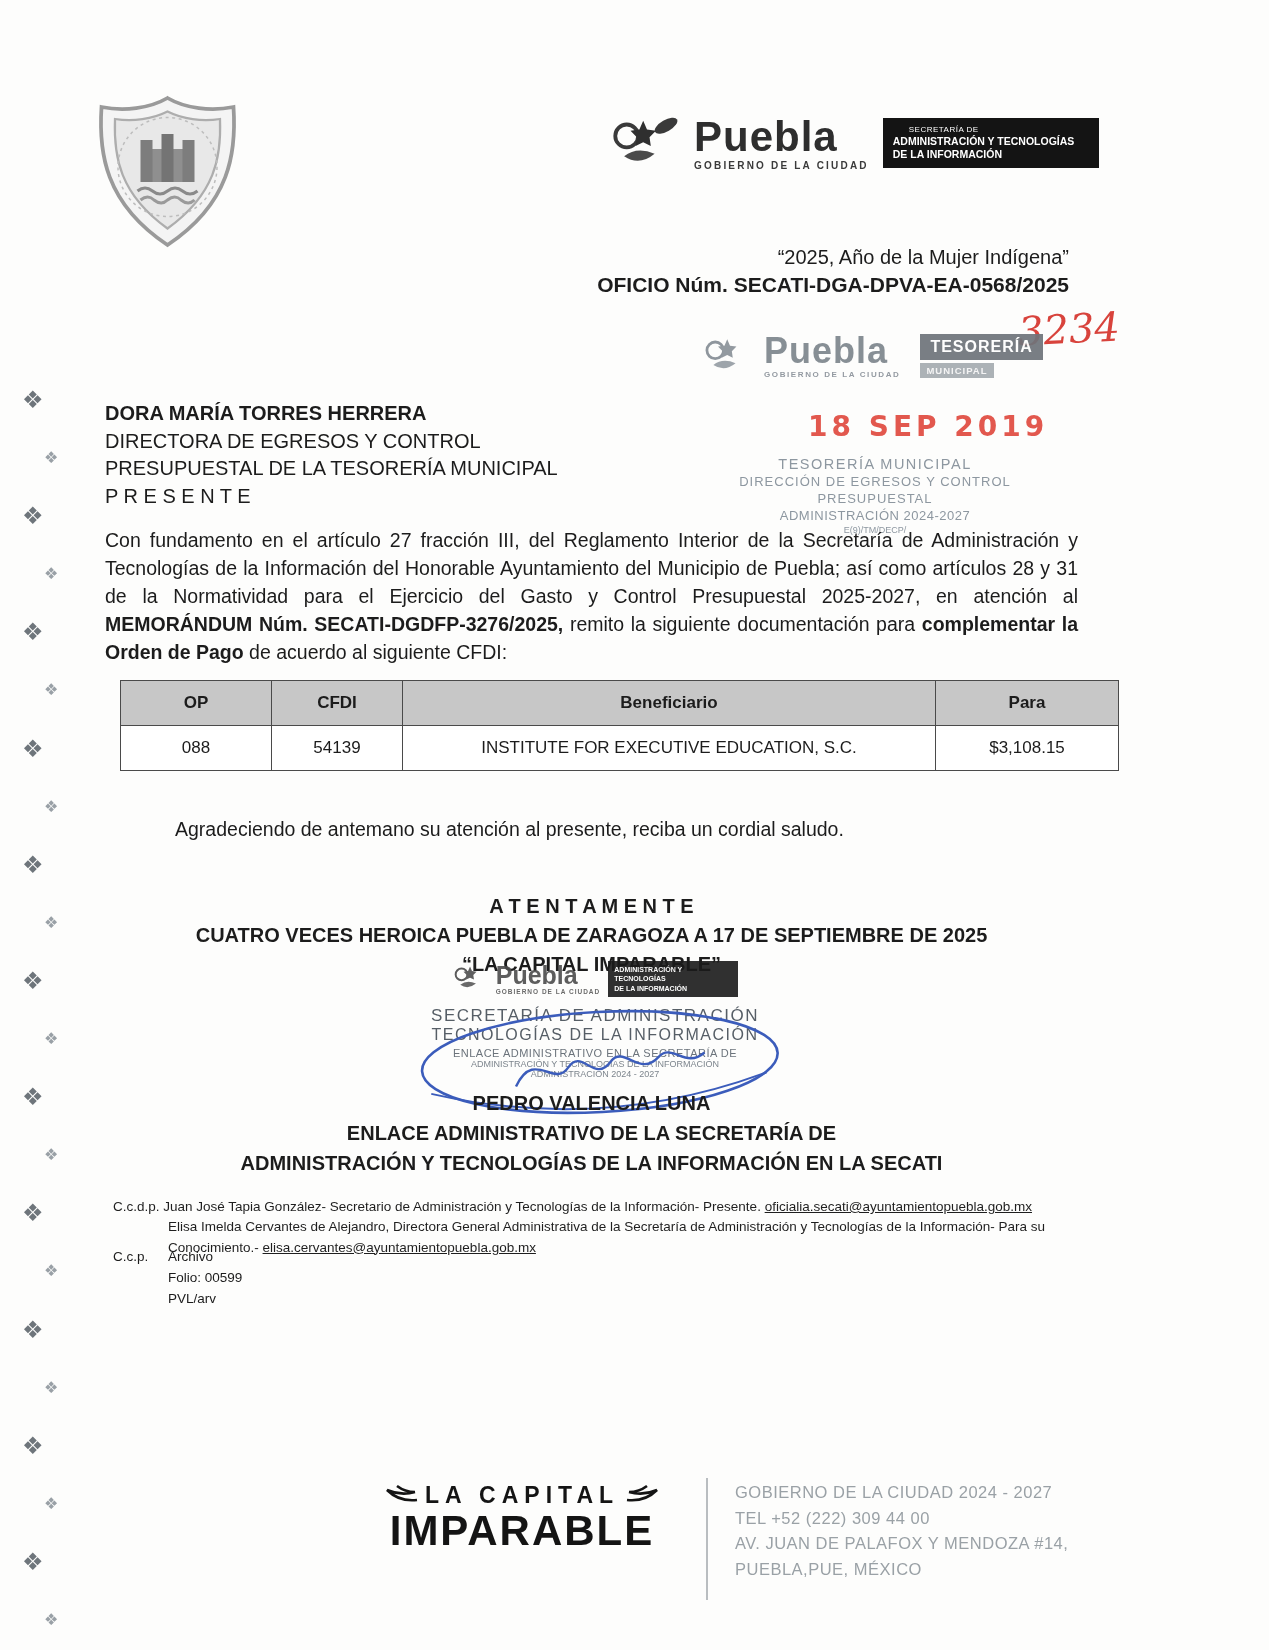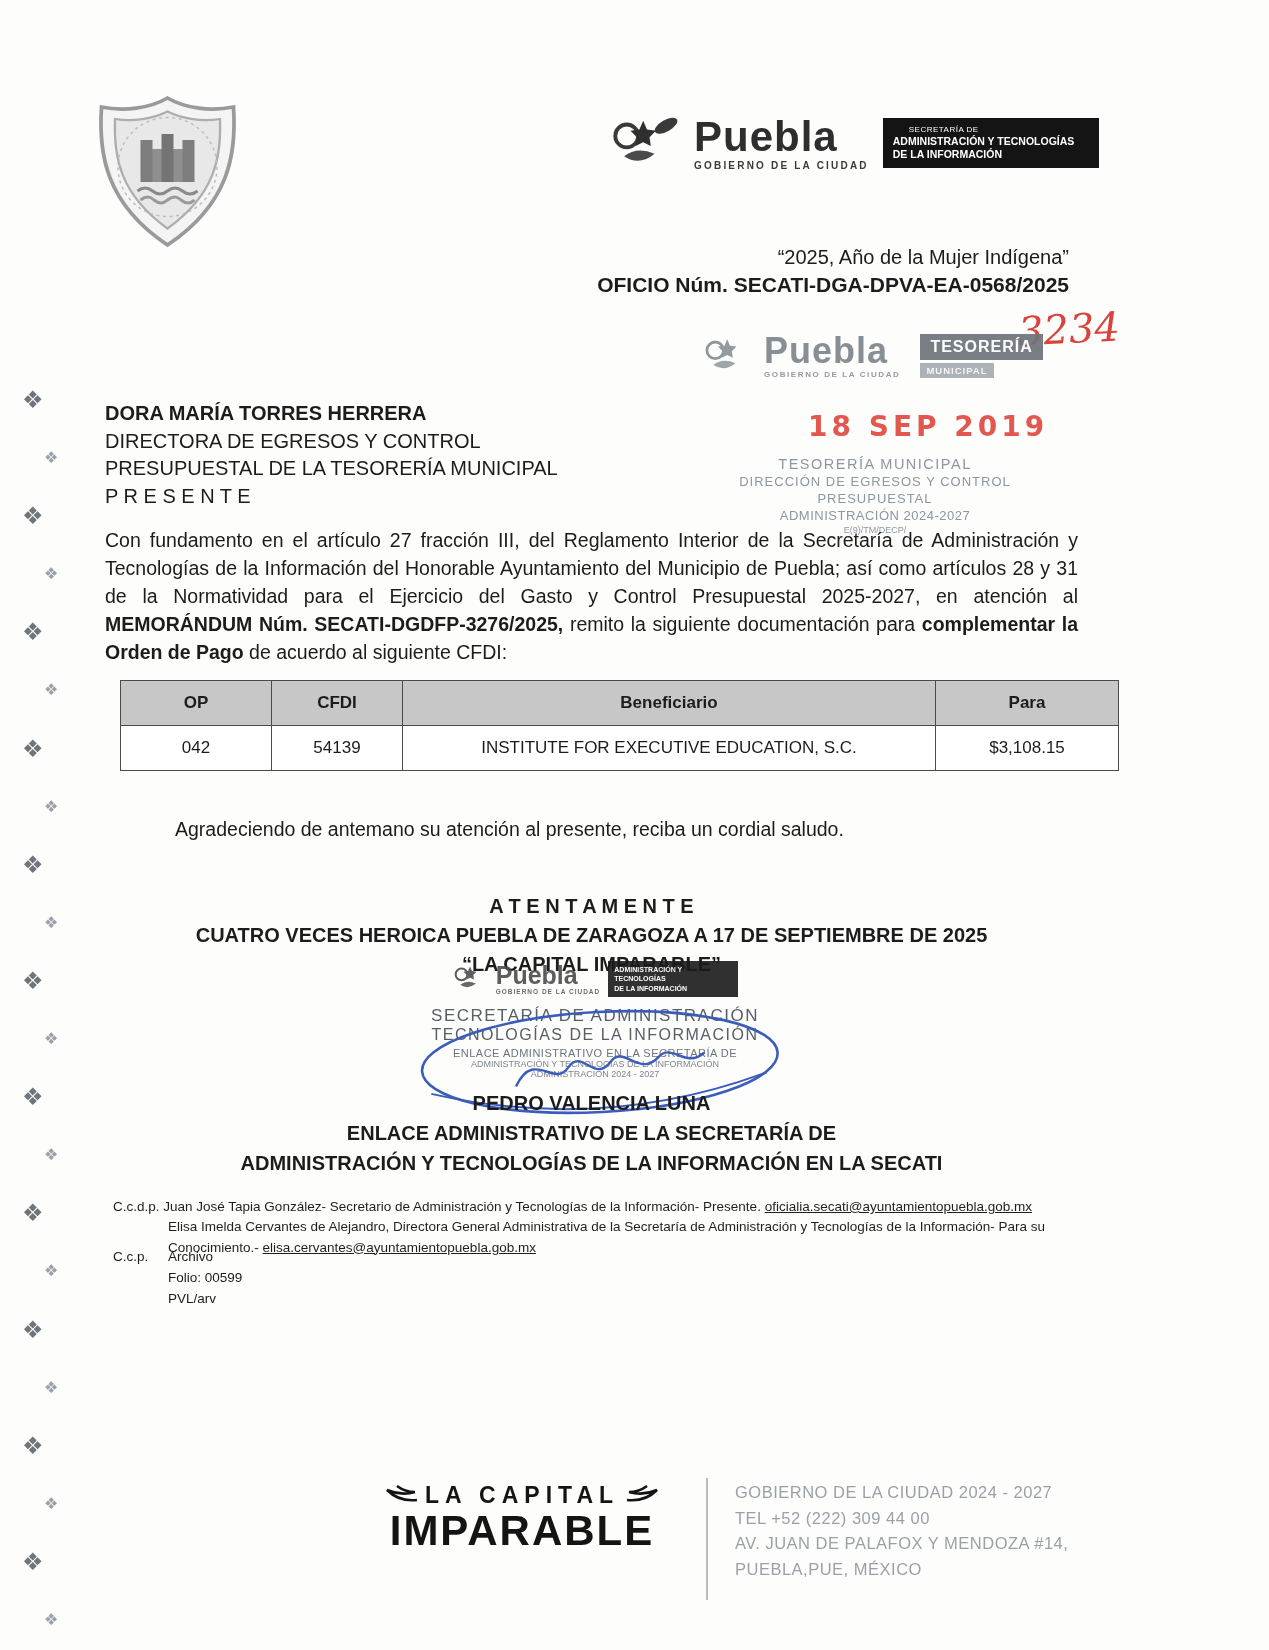--- a/index.html
+++ b/index.html
@@ -200,21 +200,21 @@
     <thead>
       <tr>
         <th class="col-op">OP</th>
         <th class="col-cfdi">CFDI</th>
         <th class="col-ben">Beneficiario</th>
         <th class="col-monto">Para</th>
       </tr>
     </thead>
     <tbody>
       <tr>
-        <td>042</td>
+        <td>088</td>
         <td>54139</td>
         <td>INSTITUTE FOR EXECUTIVE EDUCATION, S.C.</td>
         <td>$3,108.15</td>
       </tr>
     </tbody>
   </table>
 
   <div class="thanks">Agradeciendo de antemano su atención al presente, reciba un cordial saludo.</div>
 
   <div class="atent">

